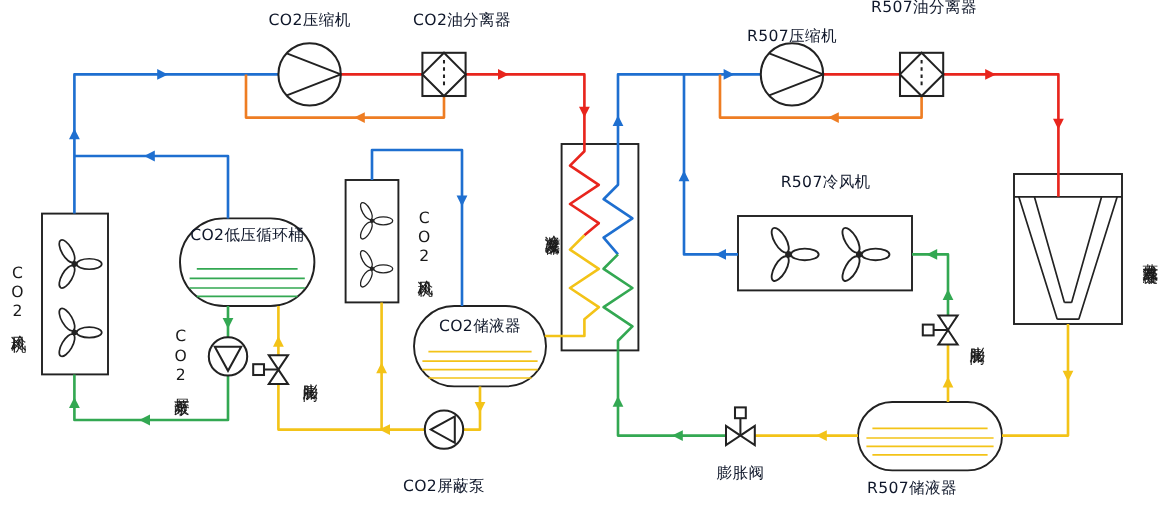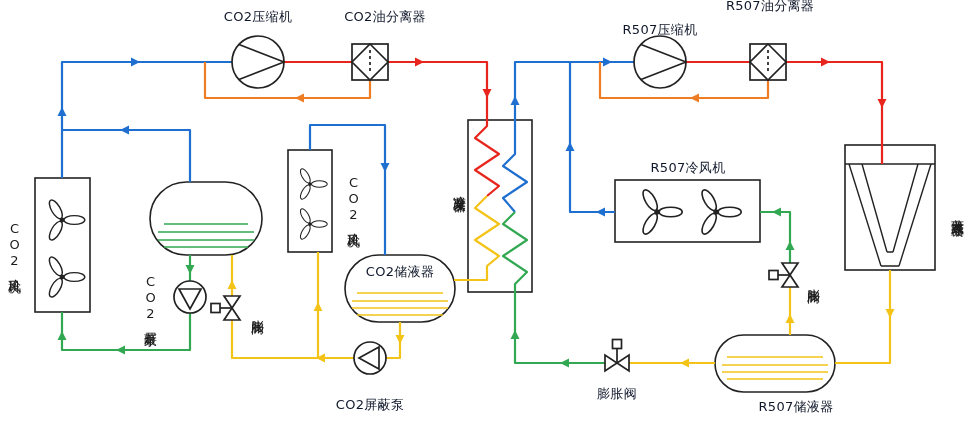--- a/index.html
+++ b/index.html
@@ -194,25 +194,26 @@
       <rect x="612.5" y="339.5" width="9" height="9" fill="#fff"></rect>
     </g>
   </g>
 </svg>
 
 <div class="lbl" style="left:258px;top:17px">CO2压缩机</div>
 <div class="lbl" style="left:385px;top:17px">CO2油分离器</div>
 <div class="lbl" style="left:660px;top:30px">R507压缩机</div>
 <div class="lbl" style="left:770px;top:6px">R507油分离器</div>
 <div class="vlbl" style="left:14px;top:246px">CO2冷风机</div>
+<div class="lbl" style="left:206px;top:196px">CO2低压循环桶</div>
 <div class="vlbl" style="left:353px;top:200px">CO2冷风机</div>
 <div class="vlbl" style="left:459px;top:188px">冷凝蒸发器</div>
 <div class="lbl" style="left:400px;top:272px">CO2储液器</div>
 <div class="vlbl" style="left:150px;top:299px">CO2屏蔽泵</div>
 <div class="vlbl" style="left:257px;top:311px">膨胀阀</div>
 <div class="lbl" style="left:370px;top:405px">CO2屏蔽泵</div>
-<div class="lbl" style="left:688px;top:168px">R507冷风机</div>
+<div class="lbl" style="left:688px;top:152px">R507冷风机</div>
 <div class="vlbl" style="left:813px;top:280px">膨胀阀</div>
 <div class="lbl" style="left:617px;top:394px">膨胀阀</div>
 <div class="vlbl" style="left:957px;top:212px">蒸发式冷凝器</div>
-<div class="lbl" style="left:796px;top:407px">R507储液器</div>
+<div class="lbl" style="left:760px;top:407px">R507储液器</div>
 
 </div>
 
 </body></html>

